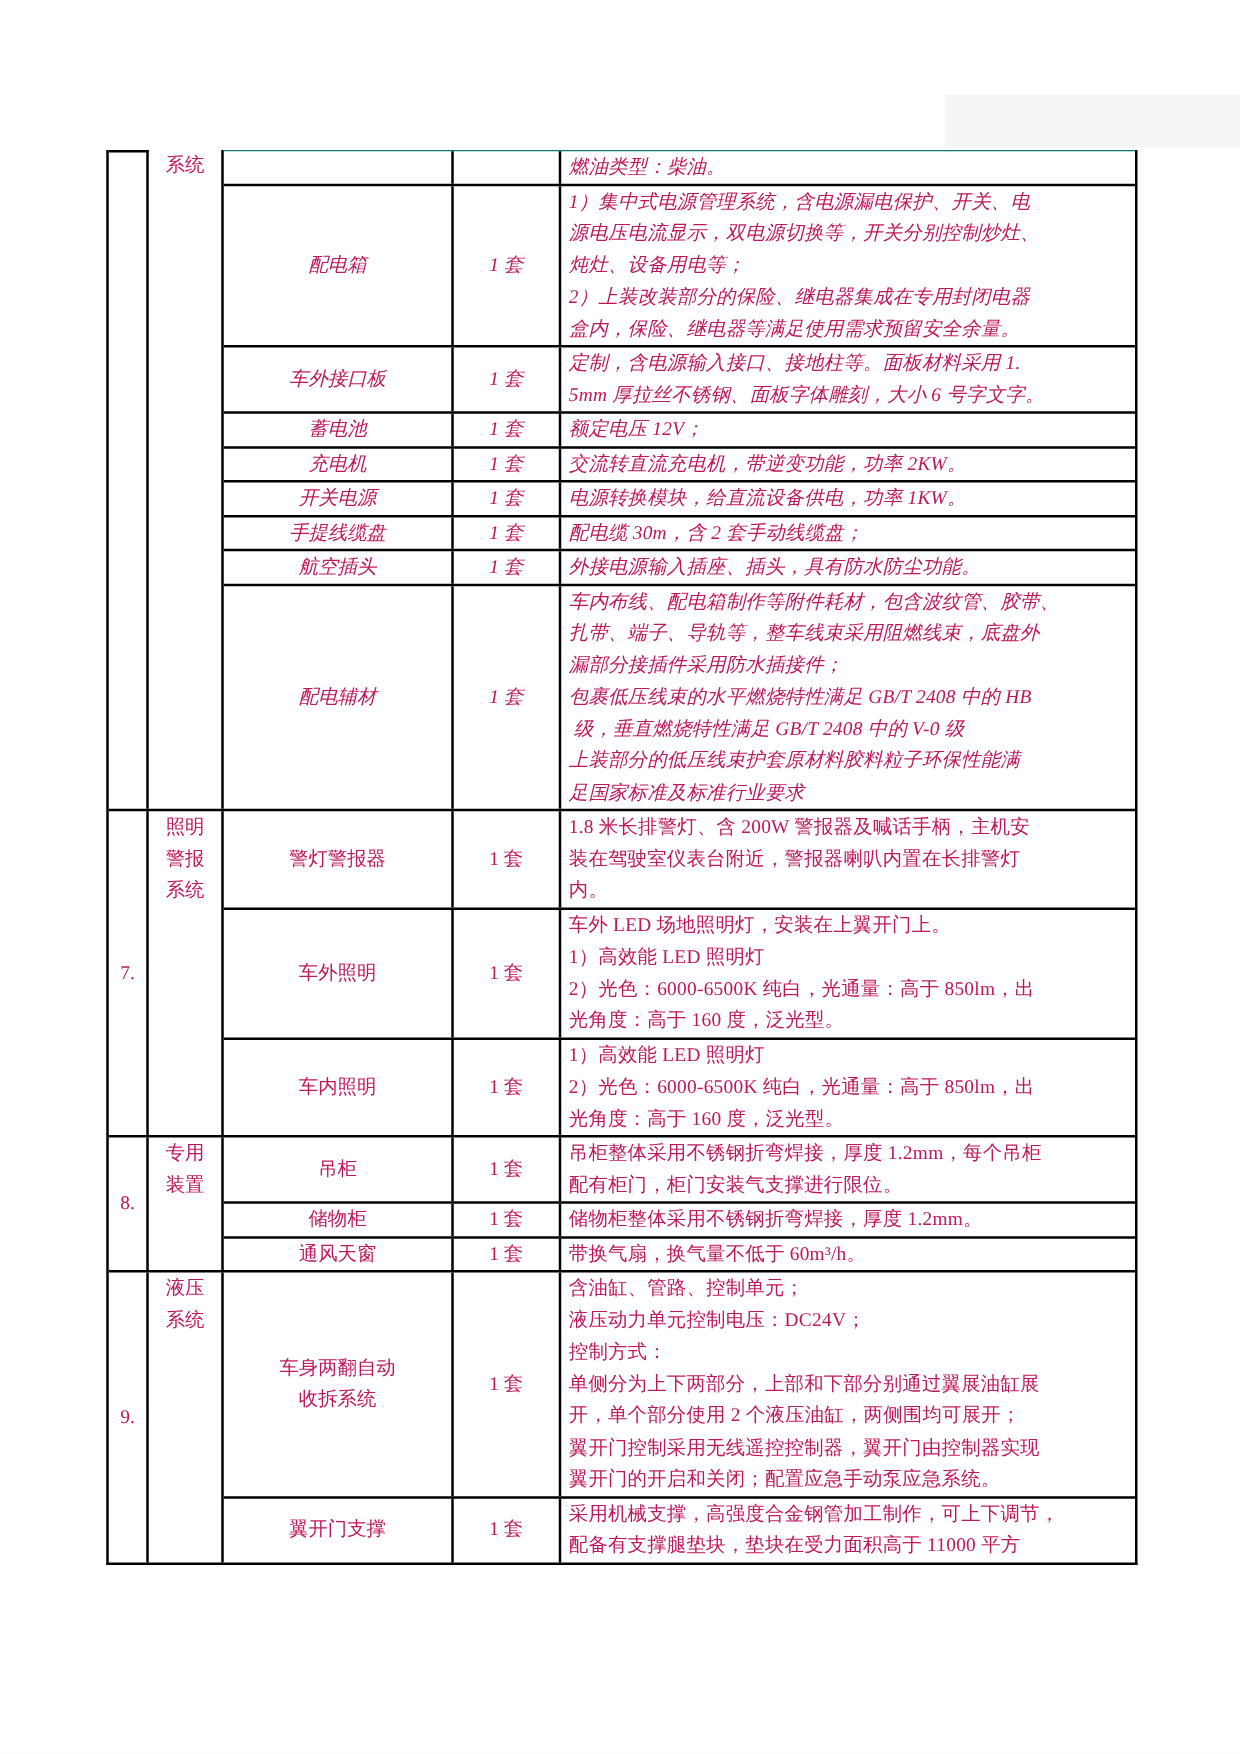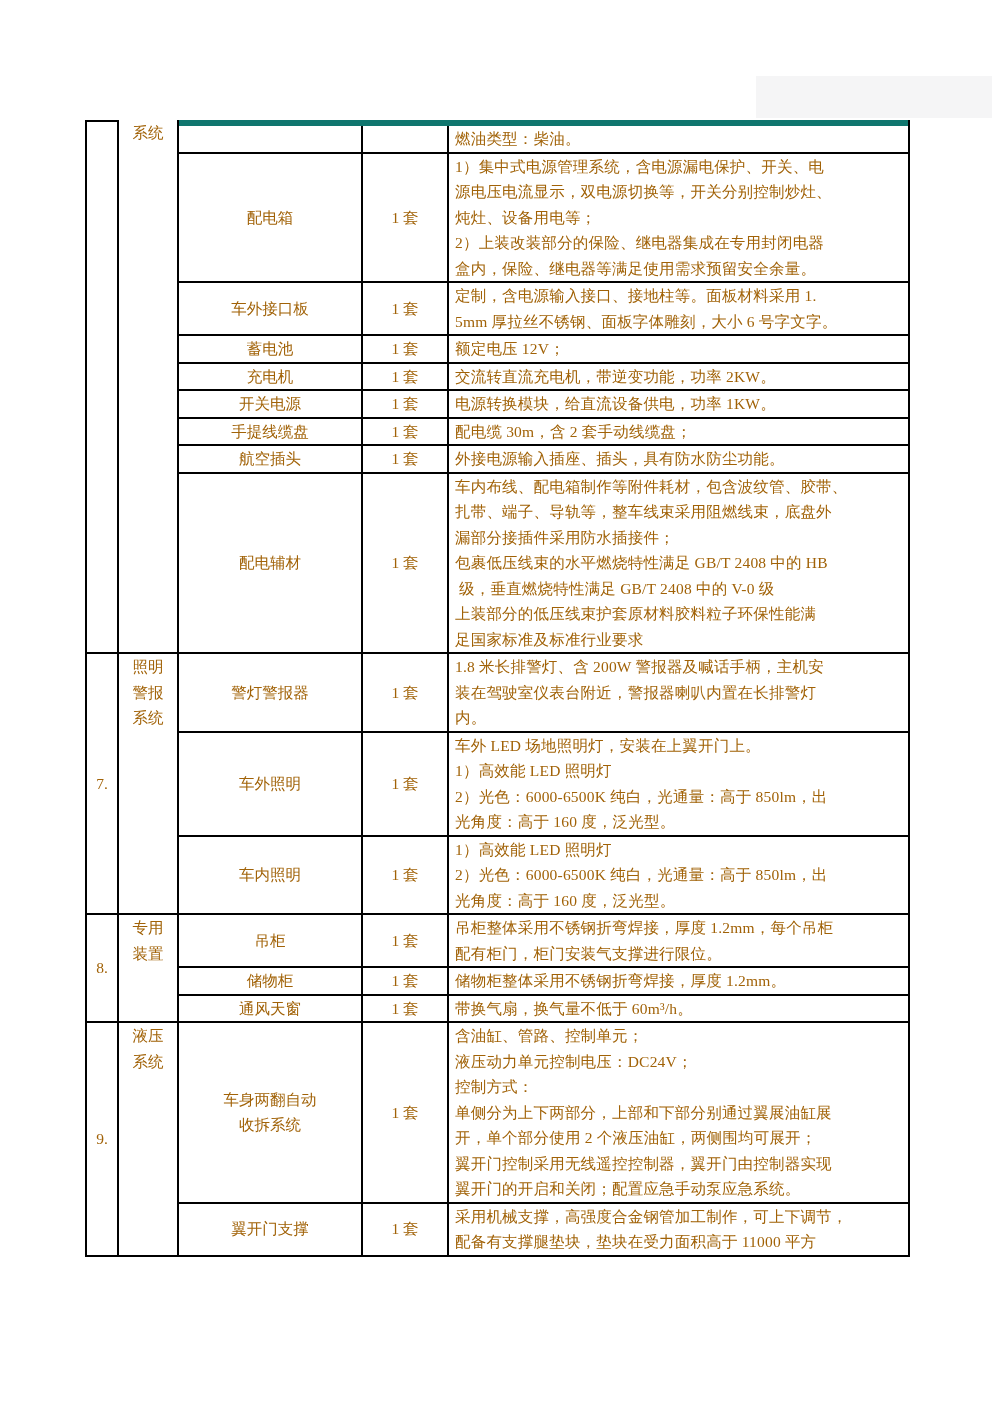--- a/index.html
+++ b/index.html
@@ -3,21 +3,21 @@
 <meta charset="utf-8">
 <style>
   html,body{margin:0;padding:0;}
   body{background:#e8e8e8;}
   .page{
     position:relative;
     width:992px;height:1403px;
     background:#ffffff;
     overflow:hidden;
     font-family:"Liberation Serif","DejaVu Serif",serif;
-    color:#a16207;
+    color:#be185d;
   }
   .artifact{
     position:absolute;left:756px;top:76px;width:236px;height:42px;
     background:#f5f5f6;
   }
   .spec-table{
     position:absolute;left:85px;top:120px;width:825px;
     box-sizing:border-box;
     border-left:2px solid #000;
     border-right:2px solid #000;
@@ -34,21 +34,21 @@
     text-align:center;
   }
   .section.continuation .num{border-top:2px solid #000;margin-top:0;}
   .cat{
     width:60px;border-right:2px solid #000;
     display:flex;flex-direction:column;justify-content:flex-start;align-items:center;
     text-align:center;
   }
   .section.continuation .cat{justify-content:flex-start;padding-top:0;}
   .rows{flex:1;display:flex;flex-direction:column;min-width:0;}
-  .section.continuation .rows{border-top:6px solid #0f766e;}
+  .section.continuation .rows{border-top:1px solid #0f766e;font-style:italic;}
   .row{display:flex;border-top:2px solid #000;}
   .row:first-child{border-top:none;}
   .item{
     width:184px;border-right:2px solid #000;
     display:flex;flex-direction:column;justify-content:center;align-items:center;
     text-align:center;
   }
   .qty{
     width:86px;border-right:2px solid #000;
     display:flex;flex-direction:column;justify-content:center;align-items:center;

